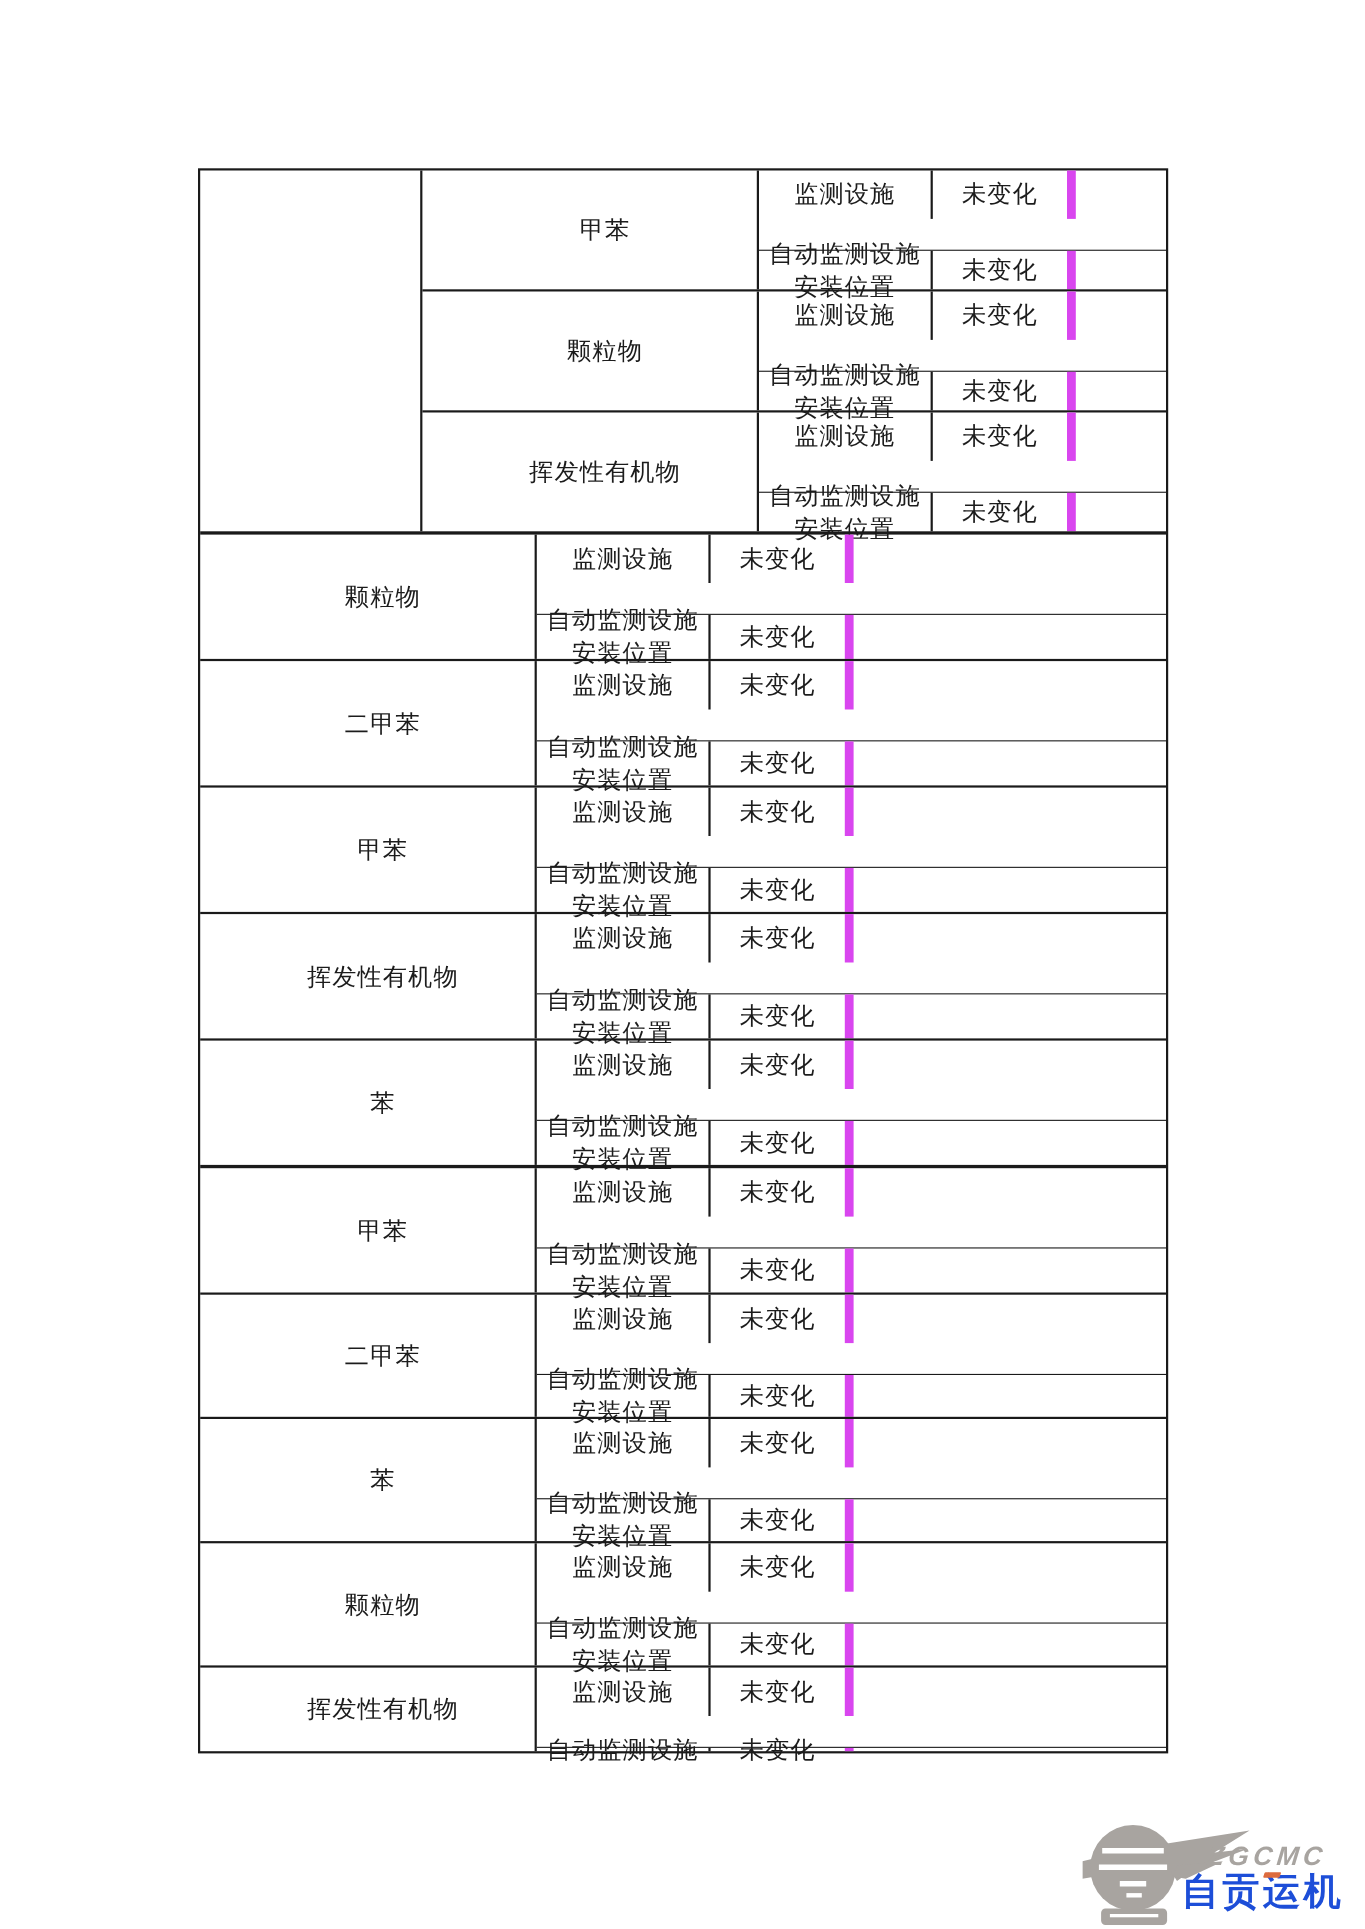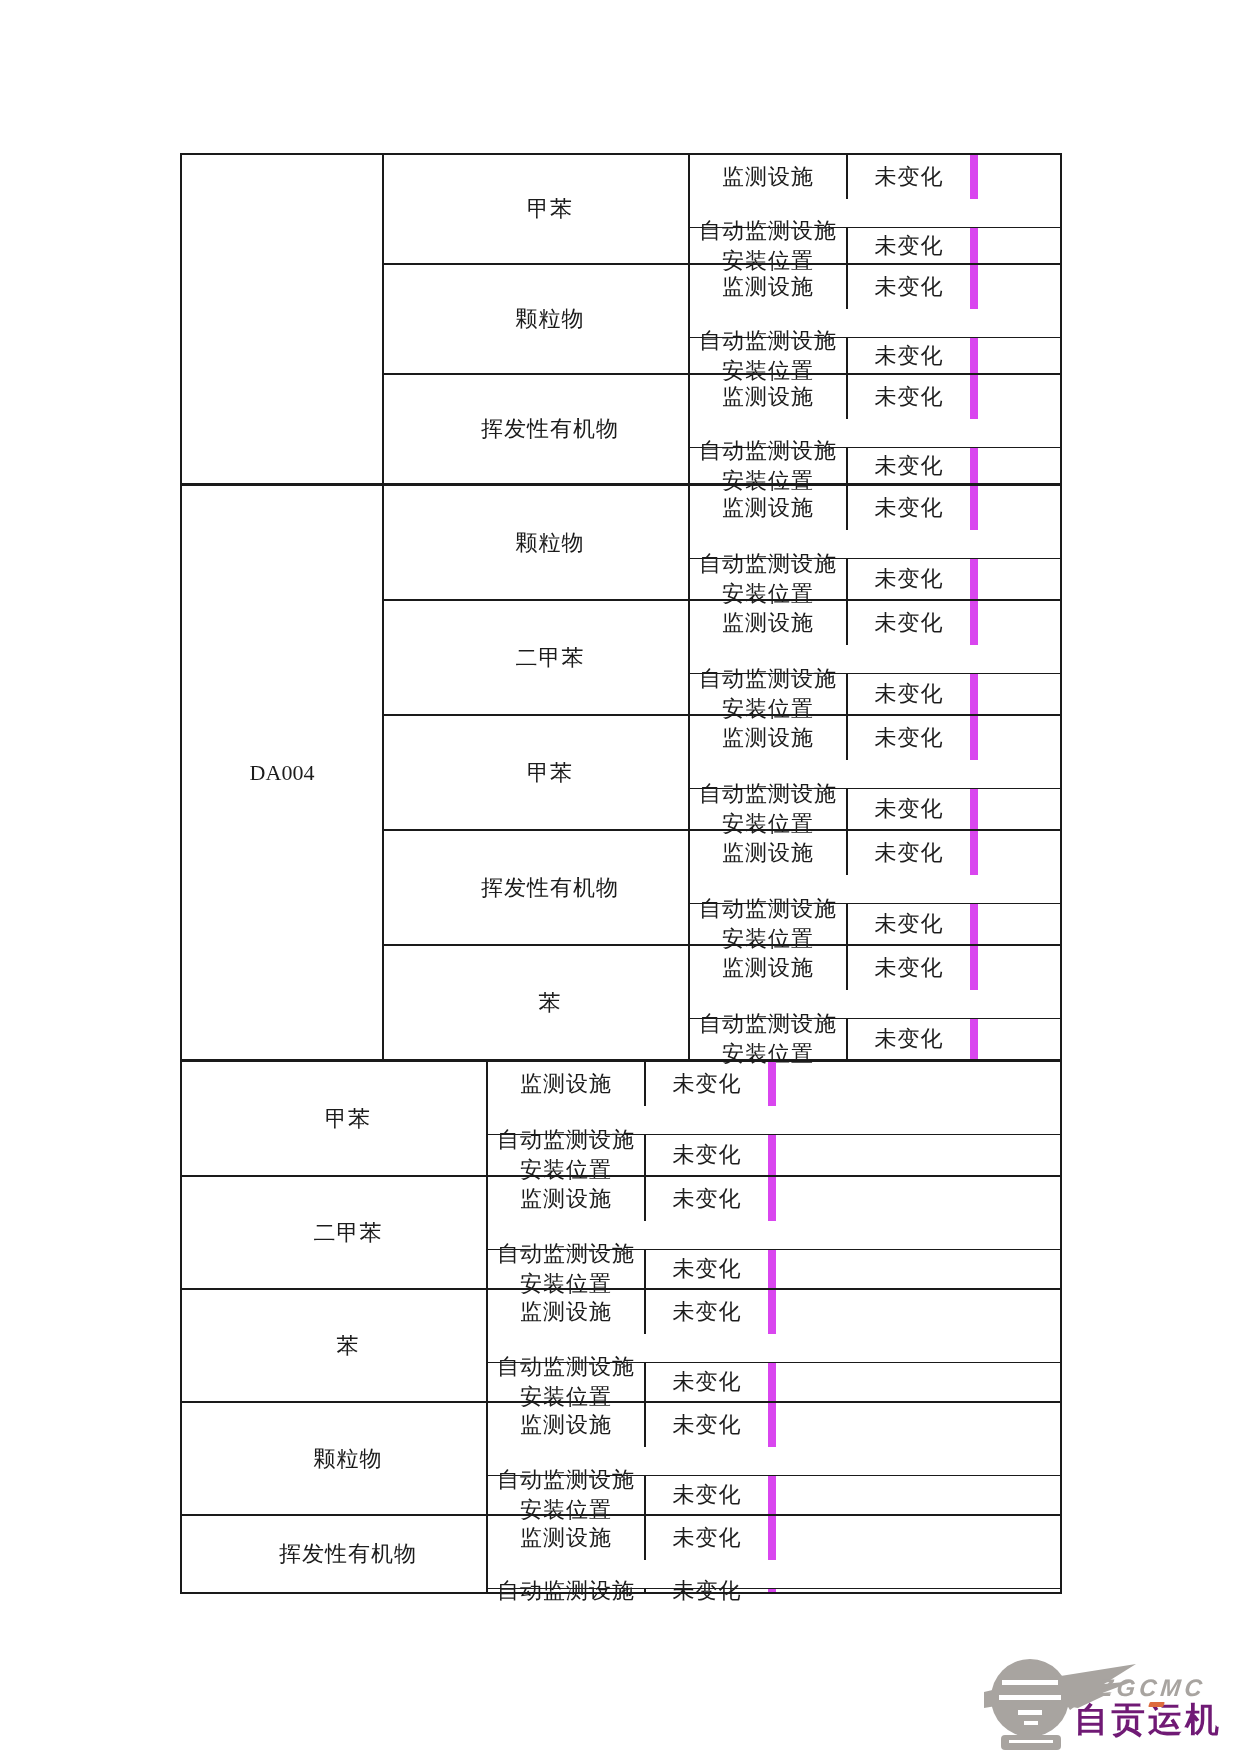--- a/index.html
+++ b/index.html
@@ -41,21 +41,21 @@
   .logo-abbr{
     position:absolute;left:114px;top:24px;
     font-family:"Liberation Sans","DejaVu Sans",sans-serif;
     font-style:italic;font-weight:bold;font-size:24px;letter-spacing:4px;
     color:#a8a4a0;transform:skewX(-6deg);white-space:nowrap;
   }
   .logo-name{
     position:absolute;left:90px;top:47px;
     font-family:"Liberation Sans","DejaVu Sans",sans-serif;
     font-weight:bold;font-size:34px;letter-spacing:3px;
-    color:#701a75;white-space:nowrap;
+    color:#1d4ed8;white-space:nowrap;
   }
   .logo-accent{
     position:absolute;left:165px;top:52px;width:15px;height:5px;
     background:#dd6b3e;transform:skewX(-18deg);border-radius:1px;
   }
 </style>
 </head>
 <body>
 
 <div class="tbl">
@@ -108,21 +108,20 @@
 安装位置</div>
             <div class="cell sts">未变化</div>
             <div class="cell emp"></div>
           </div>
         </div>
       </div>
     </div>
   </div>
 
   <div class="sec sec-2">
-    <div class="cell idc">DA004</div>
     <div class="blks">
       <div class="blk">
         <div class="cell pol">颗粒物</div>
         <div class="rws">
           <div class="rw rw-a">
             <div class="cell itm">监测设施</div>
             <div class="cell sts">未变化</div>
             <div class="cell emp"></div>
           </div>
           <div class="rw rw-b">

